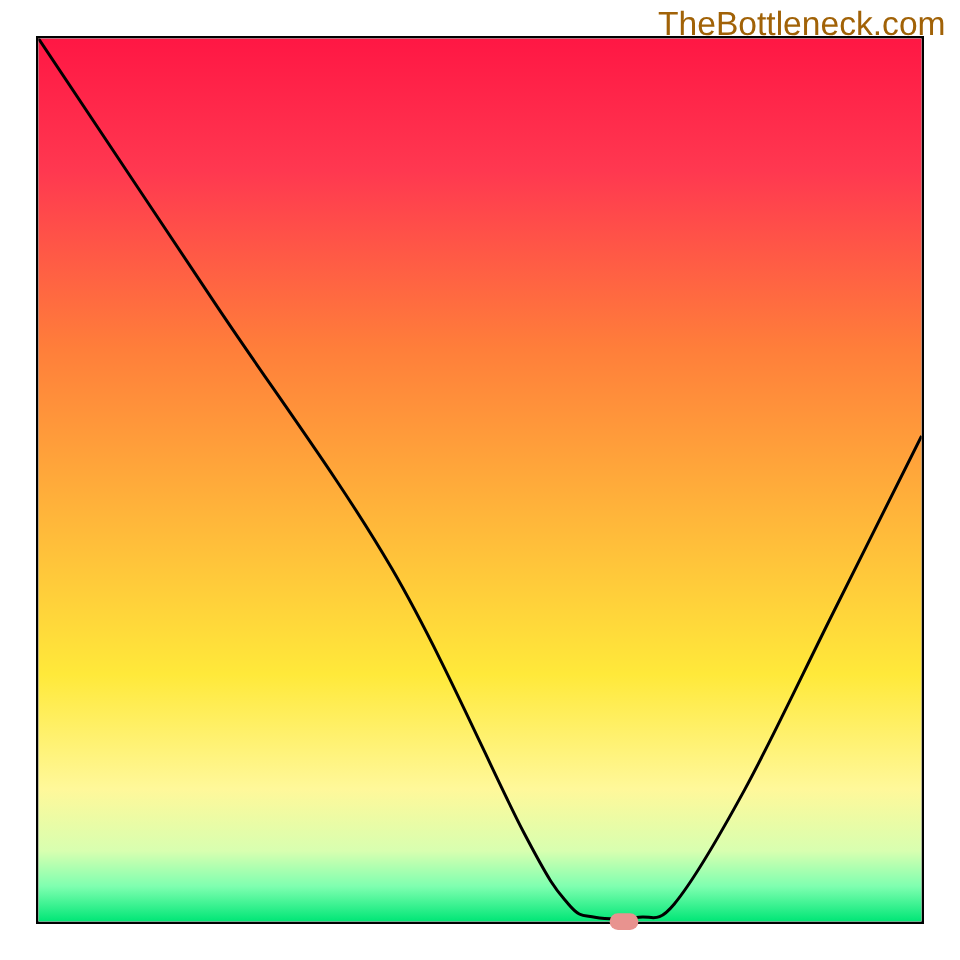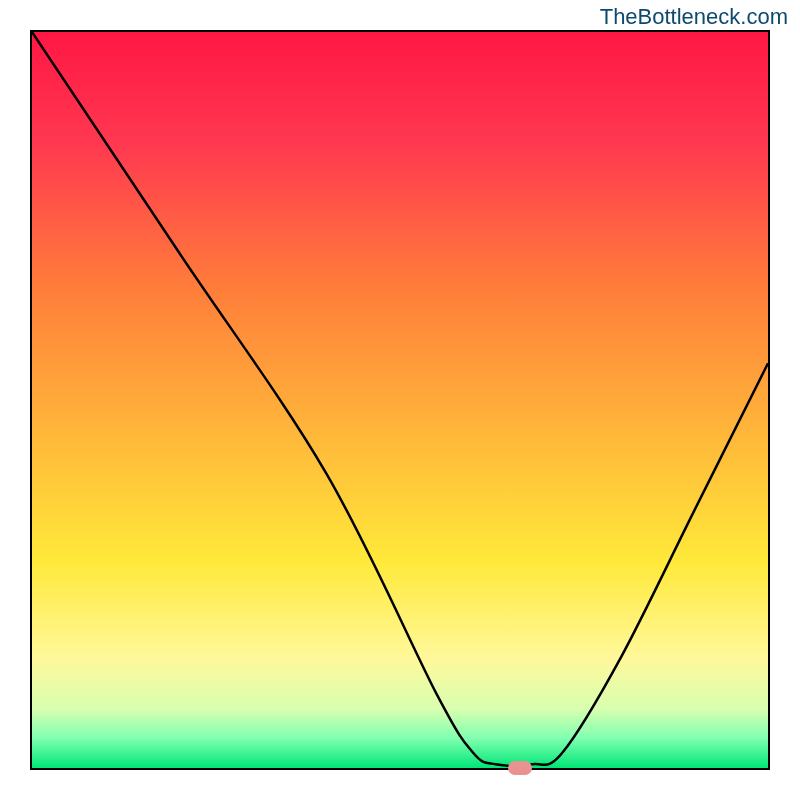--- a/index.html
+++ b/index.html
@@ -1,17 +1,17 @@
 <!DOCTYPE html>
 <html><head>
 <meta charset="utf-8">
 <style>
   * { margin: 0; padding: 0; box-sizing: border-box; }
   body { width: 800px; height: 800px; background: #fff; font-family: Arial, sans-serif; position: relative; }
-  .watermark { position: absolute; top: 4px; right: 12px; font-size: 22px; color: #0c4a6e; font-weight: 500; }
+  .watermark { position: absolute; top: 4px; right: 12px; font-size: 28px; color: #a16207; font-weight: 500; }
   .chart-container { position: absolute; top: 30px; left: 30px; width: 740px; height: 740px; border: 2px solid #000; }
   .gradient-bg { position: absolute; top: 0; left: 0; width: 100%; height: 100%; }
   .curve-svg { position: absolute; top: 0; left: 0; width: 100%; height: 100%; }
   .marker { position: absolute; width: 24px; height: 14px; background: #e8938f; border-radius: 7px; }
 </style>
 </head>
 <body>
 
 <div class="watermark">TheBottleneck.com</div>
 

